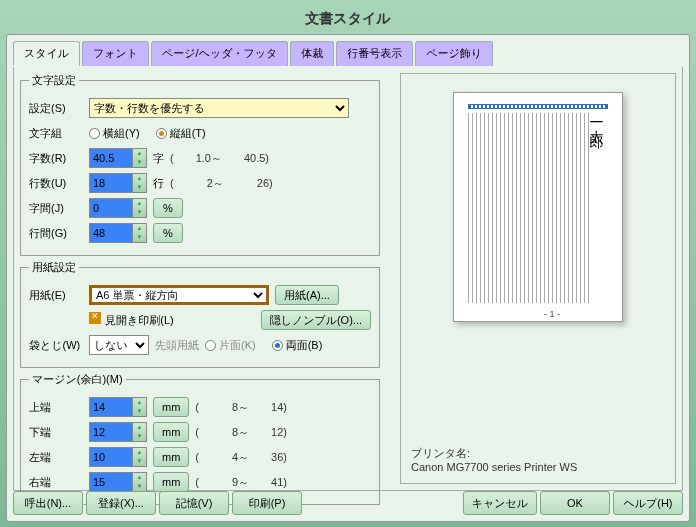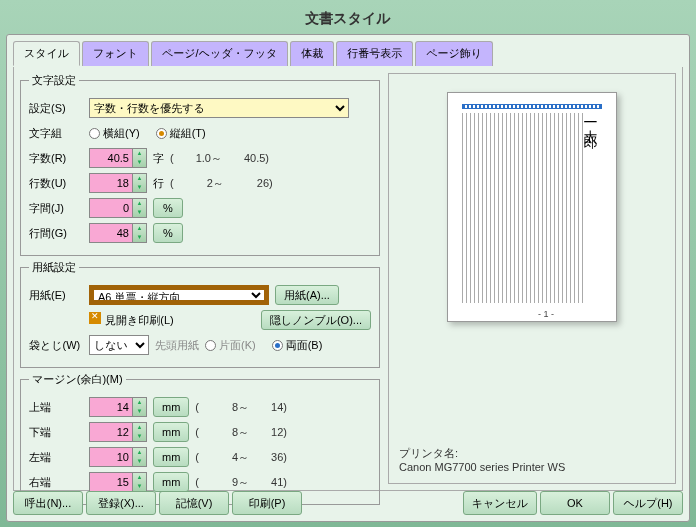--- a/index.html
+++ b/index.html
@@ -2,34 +2,34 @@
 <html><head>
 <meta charset="utf-8">
 <style>
 * { box-sizing: border-box; margin: 0; padding: 0; font-family: "MS UI Gothic", "Yu Gothic", sans-serif; font-size: 11px; }
 body { background: linear-gradient(#a8d4b8, #7fb896); padding: 6px; width: 696px; height: 527px; overflow: hidden; }
 .titlebar { text-align: center; color: #333; font-size: 14px; padding: 4px 0 6px; font-weight: bold; }
 .panel { background: #e8f3ea; border: 1px solid #999; border-radius: 3px; padding: 6px; height: 488px; position: relative; }
 .tabs { display: flex; gap: 2px; margin-bottom: 2px; }
 .tab { padding: 4px 10px; background: #c4b5fd; border: 1px solid #aaa; border-bottom: none; border-radius: 3px 3px 0 0; cursor: pointer; }
 .tab.active { background: #e8f3ea; border-bottom: 1px solid #e8f3ea; position: relative; z-index: 2; }
-.content { display: flex; gap: 8px; border: 1px solid #aaa; border-top: none; padding: 6px; position: relative; top: -1px; height: 424px; }
+.content { display: flex; gap: 20px; border: 1px solid #aaa; border-top: none; padding: 6px; position: relative; top: -1px; height: 424px; }
 .left { width: 360px; display: flex; flex-direction: column; gap: 4px; }
 fieldset { border: 1px solid #999; padding: 6px 8px 8px; }
 legend { padding: 0 3px; }
 .row { display: flex; align-items: center; gap: 6px; margin: 3px 0; min-height: 22px; }
 .lbl { width: 54px; }
 select.wide { width: 260px; height: 20px; border: 1px solid #888; background: #fef9c3; }
-select.mid { width: 180px; height: 20px; border: 5px solid #a16207; background: #fff; }
+select.mid { width: 180px; height: 20px; border: 3px solid #a16207; background: #fff; }
 .radio-wrap { display: inline-flex; align-items: center; gap: 3px; margin-right: 10px; }
 .radio { width: 11px; height: 11px; border-radius: 50%; border: 1px solid #777; background: #fff; display: inline-block; position: relative; }
 .radio.on::after { content: ""; position: absolute; width: 5px; height: 5px; background: #d68a00; border-radius: 50%; left: 2px; top: 2px; }
 .radio.blue.on::after { background: #2a6fc7; }
 .spin { display: inline-flex; align-items: stretch; height: 20px; }
-.spin input { width: 44px; text-align: right; padding: 0 3px; border: 1px solid #888; background: #f9a8d4; }
+.spin input { width: 44px; padding: 0 3px; border: 1px solid #888; background: #3b82f6; }
 .spin .btns { display: flex; flex-direction: column; width: 14px; border: 1px solid #888; border-left: none; background: linear-gradient(#cfe9d2,#a5d0ab); }
 .spin .btns span { flex: 1; text-align: center; font-size: 6px; line-height: 8px; cursor: pointer; color: #2a5; }
 .btn-g { display: inline-flex; align-items: center; justify-content: center; height: 20px; padding: 0 8px; background: linear-gradient(#d8f0db,#b8dcc0); border: 1px solid #7aa882; border-radius: 3px; cursor: pointer; min-width: 30px; }
 .btn-wide { min-width: 110px; }
 .range { color: #333; }
 .checkmark { width: 12px; height: 12px; background: #d68a00; display: inline-block; margin-right: 4px; position: relative; }
 .checkmark::after { content: "✕"; color: #fff; font-size: 9px; position: absolute; left: 2px; top: -1px; }
 .preview { flex: 1; border: 1px solid #aaa; background: #e8f3ea; padding: 10px; display: flex; flex-direction: column; }
 .paper-wrap { flex: 1; display: flex; align-items: flex-start; justify-content: center; padding-top: 8px; }
 .paper { width: 170px; height: 230px; background: #fff; border: 1px solid #999; box-shadow: 3px 3px 6px rgba(0,0,0,0.25); position: relative; padding: 14px 14px 18px; }

